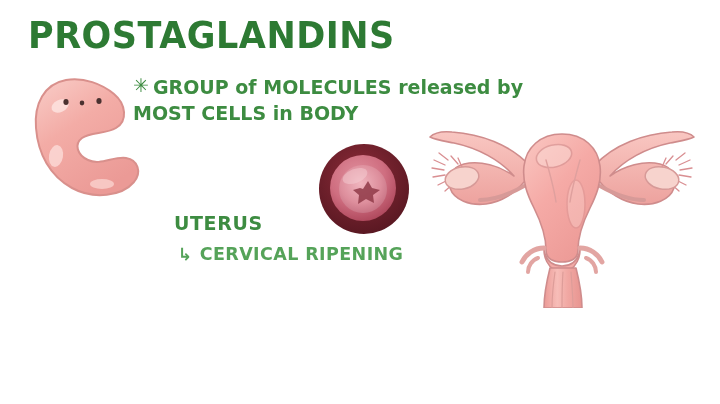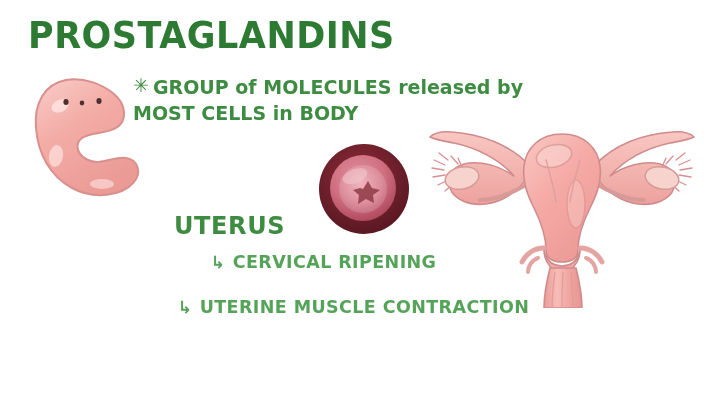--- a/index.html
+++ b/index.html
@@ -40,39 +40,39 @@
     vertical-align:2px;
   }
   .lead-l1,.lead-l2{display:block;}
   .lead-l2{}
   .lc{font-weight:bold;text-transform:none;}
 
   .sub-head{
     position:absolute;left:174px;top:212px;
     color:#3d8c41;
     font-weight:bold;
-    font-size:24px;
+    font-size:19px;
     letter-spacing:0.6px;
     white-space:nowrap;
   }
   .bullet{
     position:absolute;left:178px;
     color:#55a359;
     font-weight:bold;
     font-size:17.5px;
     letter-spacing:0.4px;
     white-space:nowrap;
   }
   .bullet .arrow{
     display:inline-block;
     margin-right:7px;
     font-size:17px;
     color:#55a359;
   }
-  #bullet-0{top:252px;margin-left:33px;}
+  #bullet-0{top:244px;}
   #bullet-1{top:297px;}
 
   
   .fig{position:absolute;}
   #fig-cell{left:30px;top:72px;width:118px;height:128px;}
   #fig-cervix{left:315px;top:140px;width:98px;height:98px;}
   #fig-uterus{left:418px;top:108px;width:288px;height:200px;}
   .fig svg{display:block;width:100%;height:100%;}
 </style>
 </head>
@@ -93,23 +93,20 @@
       <span>MOST CELLS</span>
       <span class="lc">in</span>
       <span>BODY</span>
     </span>
   </div>
 
   <div class="sub-head">UTERUS</div>
 
   <div class="bullet" id="bullet-0">
     <span class="arrow">↳</span><span>CERVICAL RIPENING</span>
-  </div>
-  <div class="bullet" id="bullet-1">
-    <span class="arrow">↳</span><span>UTERINE MUSCLE CONTRACTION</span>
   </div>
 
   <div class="fig" id="fig-cell">
     <svg viewBox="0 0 118 128" xmlns="http://www.w3.org/2000/svg">
       <defs>
         <linearGradient id="blobG" x1="0" y1="0" x2="0.6" y2="1">
           <stop offset="0%" stop-color="#f9cdc8"></stop>
           <stop offset="45%" stop-color="#f3aca6"></stop>
           <stop offset="100%" stop-color="#eb9a96"></stop>
         </linearGradient>

